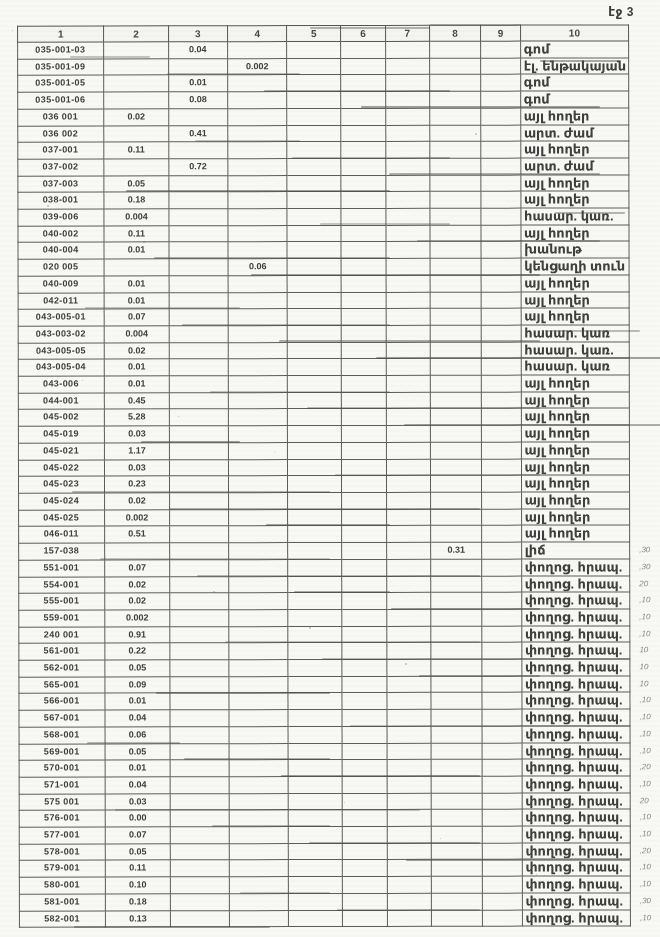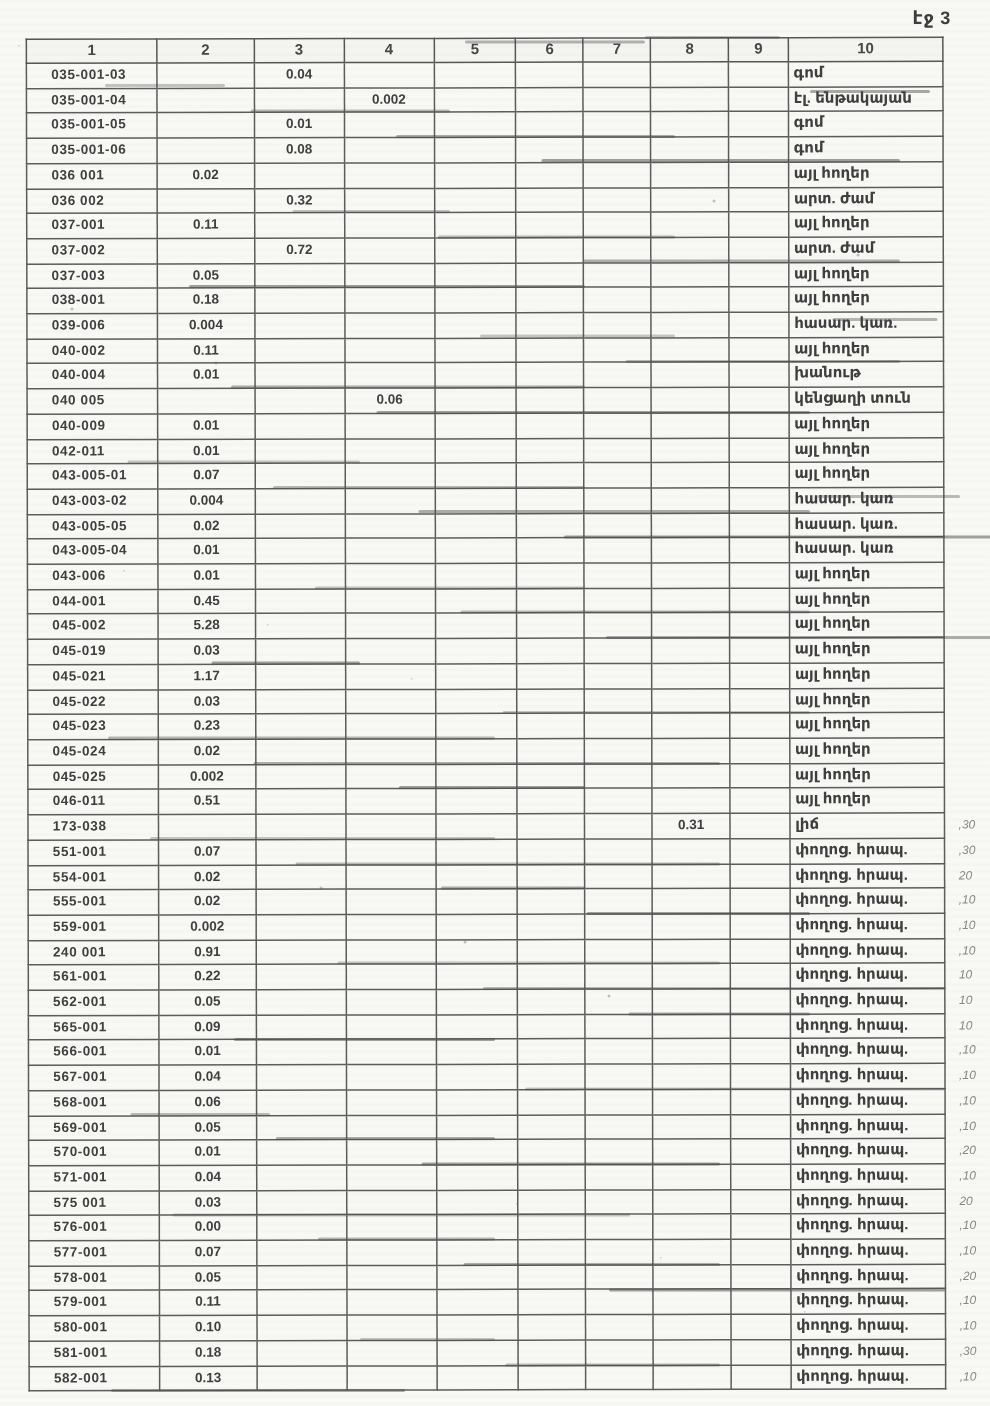--- a/index.html
+++ b/index.html
@@ -29,23 +29,23 @@
     font-size:10px;font-weight:700;color:#474747;
     height:15px;line-height:15px;padding:0;text-align:center;
     background:rgba(0,0,0,0.015);
   }
   .tbl td{
     border:1px solid #5c5c5c;
     font-size:9px;color:#3f3f3f;font-weight:600;
     height:15.7px;line-height:15.7px;padding:0 2px;
     overflow:hidden;white-space:nowrap;
   }
-  .tbl td.code{text-align:left;padding-left:16px;letter-spacing:0.4px;}
+  .tbl td.code{text-align:center;padding-left:1px;letter-spacing:0.4px;}
   .tbl td.val{text-align:center;}
-  .tbl td.use{text-align:left;padding-left:3px;font-size:10px;margin-top:18px;}
+  .tbl td.use{text-align:left;padding-left:3px;font-size:13px;margin-top:18px;}
   .tbl th.markh, .tbl td.mark-cell{
     border:none;background:transparent;
   }
   .tbl td.mark-cell{
     font-size:8px;color:#6b6b6b;opacity:0.8;font-style:italic;
     text-align:left;padding-left:9px;font-weight:400;
   }
   .streak{
     position:absolute;height:2px;background:#4a4a4a;border-radius:1px;
     pointer-events:none;
@@ -98,21 +98,21 @@
           <td class="val"></td>
           <td class="val"></td>
           <td class="val"></td>
           <td class="val"></td>
           <td class="val"></td>
           <td class="val"></td>
           <td class="use">գոմ</td>
           <td class="mark-cell"></td>
         </tr>
         <tr>
-          <td class="code">035-001-04</td>
+          <td class="code">035-001-09</td>
           <td class="val"></td>
           <td class="val"></td>
           <td class="val">0.002</td>
           <td class="val"></td>
           <td class="val"></td>
           <td class="val"></td>
           <td class="val"></td>
           <td class="val"></td>
           <td class="use">էլ. ենթակայան</td>
           <td class="mark-cell"></td>
@@ -152,21 +152,21 @@
           <td class="val"></td>
           <td class="val"></td>
           <td class="val"></td>
           <td class="val"></td>
           <td class="use">այլ հողեր</td>
           <td class="mark-cell"></td>
         </tr>
         <tr>
           <td class="code">036 002</td>
           <td class="val"></td>
-          <td class="val">0.32</td>
+          <td class="val">0.41</td>
           <td class="val"></td>
           <td class="val"></td>
           <td class="val"></td>
           <td class="val"></td>
           <td class="val"></td>
           <td class="val"></td>
           <td class="use">արտ. ժամ</td>
           <td class="mark-cell"></td>
         </tr>
         <tr>
@@ -254,21 +254,21 @@
           <td class="val"></td>
           <td class="val"></td>
           <td class="val"></td>
           <td class="val"></td>
           <td class="val"></td>
           <td class="val"></td>
           <td class="use">խանութ</td>
           <td class="mark-cell"></td>
         </tr>
         <tr>
-          <td class="code">040 005</td>
+          <td class="code">020 005</td>
           <td class="val"></td>
           <td class="val"></td>
           <td class="val">0.06</td>
           <td class="val"></td>
           <td class="val"></td>
           <td class="val"></td>
           <td class="val"></td>
           <td class="val"></td>
           <td class="use">կենցաղի տուն</td>
           <td class="mark-cell"></td>
@@ -475,21 +475,21 @@
           <td class="val"></td>
           <td class="val"></td>
           <td class="val"></td>
           <td class="val"></td>
           <td class="val"></td>
           <td class="val"></td>
           <td class="use">այլ հողեր</td>
           <td class="mark-cell"></td>
         </tr>
         <tr>
-          <td class="code">173-038</td>
+          <td class="code">157-038</td>
           <td class="val"></td>
           <td class="val"></td>
           <td class="val"></td>
           <td class="val"></td>
           <td class="val"></td>
           <td class="val"></td>
           <td class="val">0.31</td>
           <td class="val"></td>
           <td class="use">լիճ</td>
           <td class="mark-cell">,30</td>

